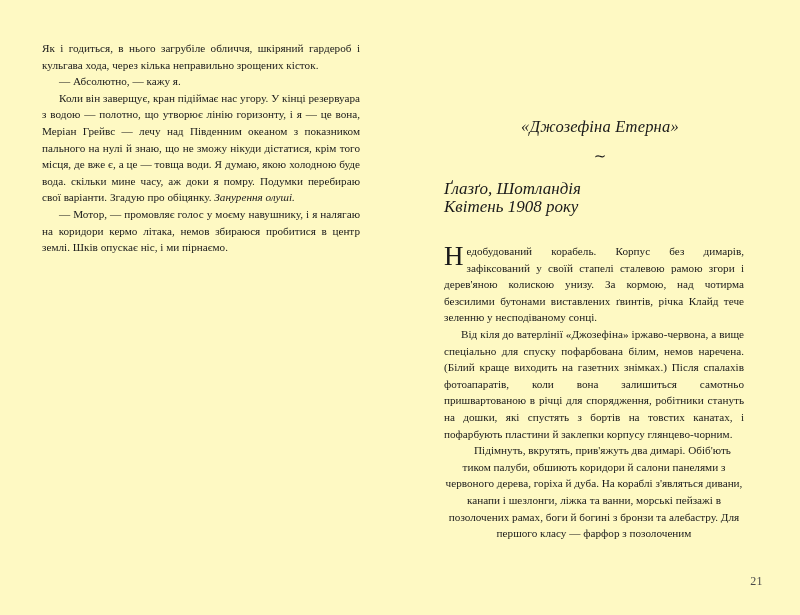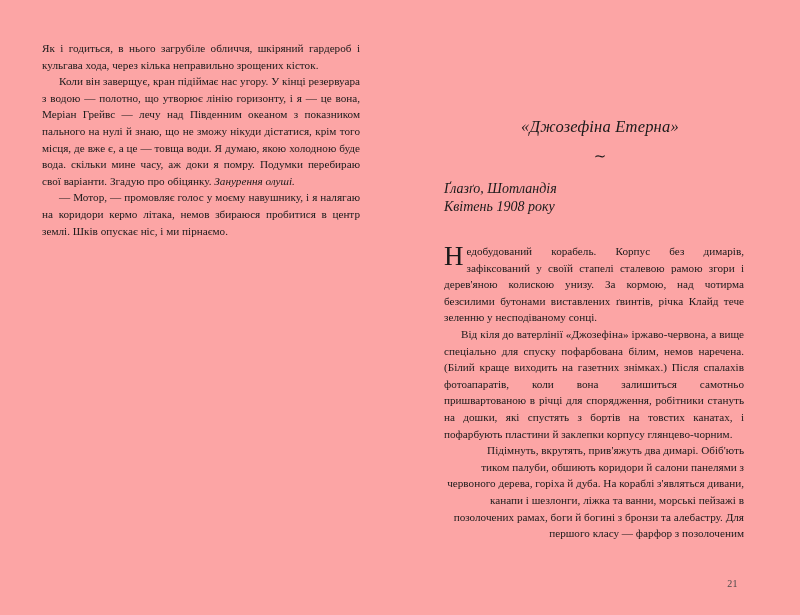--- a/index.html
+++ b/index.html
@@ -4,21 +4,21 @@
 <style>
   html, body {
     margin: 0;
     padding: 0;
     background: #ffffff;
   }
   .page {
     position: relative;
     width: 800px;
     height: 615px;
-    background: #fca5a5;
+    background: #fef9c3;
     font-family: "Liberation Serif", serif;
     overflow: hidden;
     text-decoration: underline;
   }
   .spread {
     display: flex;
     width: 800px;
     height: 615px;
     box-sizing: border-box;
   }
@@ -70,21 +70,21 @@
     text-align: center;
     font-size: 15px;
     color: #1a1a1a;
   }
   .place {
     position: absolute;
     left: 44px;
     top: 180px;
     width: 300px;
     font-style: italic;
-    font-size: 14px;
+    font-size: 17px;
     line-height: 18px;
     color: #1a1a1a;
   }
   .place div {
     white-space: nowrap;
   }
   .right-body {
     position: absolute;
     left: 44px;
     top: 243px;
@@ -102,39 +102,40 @@
     float: left;
     font-size: 27px;
     line-height: 25px;
     padding: 1px 2px 0 0;
     margin-right: 1px;
     font-family: "Liberation Serif", serif;
     color: #1a1a1a;
   }
   .folio {
     position: absolute;
-    right: 62px;
+    right: 37px;
     bottom: 26px;
-    font-size: 10px;
+    font-size: 12px;
     color: #4a4a4a;
     letter-spacing: 0.4px;
   }
   .last-line-center {
-    text-align: right;
+    text-align: center;
   }
 </style>
 </head>
 <body>
 
 <div class="page">
   <div class="spread">
 
     <div class="leaf">
       <div class="left-body">
         <p>Як і годиться, в нього загрубіле обличчя, шкіряний гардероб і кульгава хода, через кілька неправильно зрощених кісток.</p>
+        <p class="indent">— Абсолютно, — кажу я.</p>
         <p class="indent"><span>Коли він заверщує, кран підіймає нас угору. У кінці резервуара з водою — полотно, що утворює лінію горизонту, і я — це вона, Меріан Грейвс — лечу над Південним океаном з показником пального на нулі й знаю, що не зможу нікуди дістатися, крім того місця, де вже є, а це — товща води. Я думаю, якою холодною буде вода. скільки мине часу, аж доки я помру. Подумки перебираю свої варіанти. Згадую про обіцянку. </span><span class="ital">Занурення олушi.</span></p>
         <p class="indent">— Мотор, — промовляє голос у моєму навушнику, і я налягаю на коридори кермо літака, немов збираюся пробитися в центр землі. Шків опускає ніс, і ми пірнаємо.</p>
       </div>
     </div>
 
     <div class="leaf">
       <div class="chapter-title">«Джозефіна Етерна»</div>
       <div class="ornament">∼</div>
       <div class="place">
         <div>Ґлазґо, Шотландія</div>

